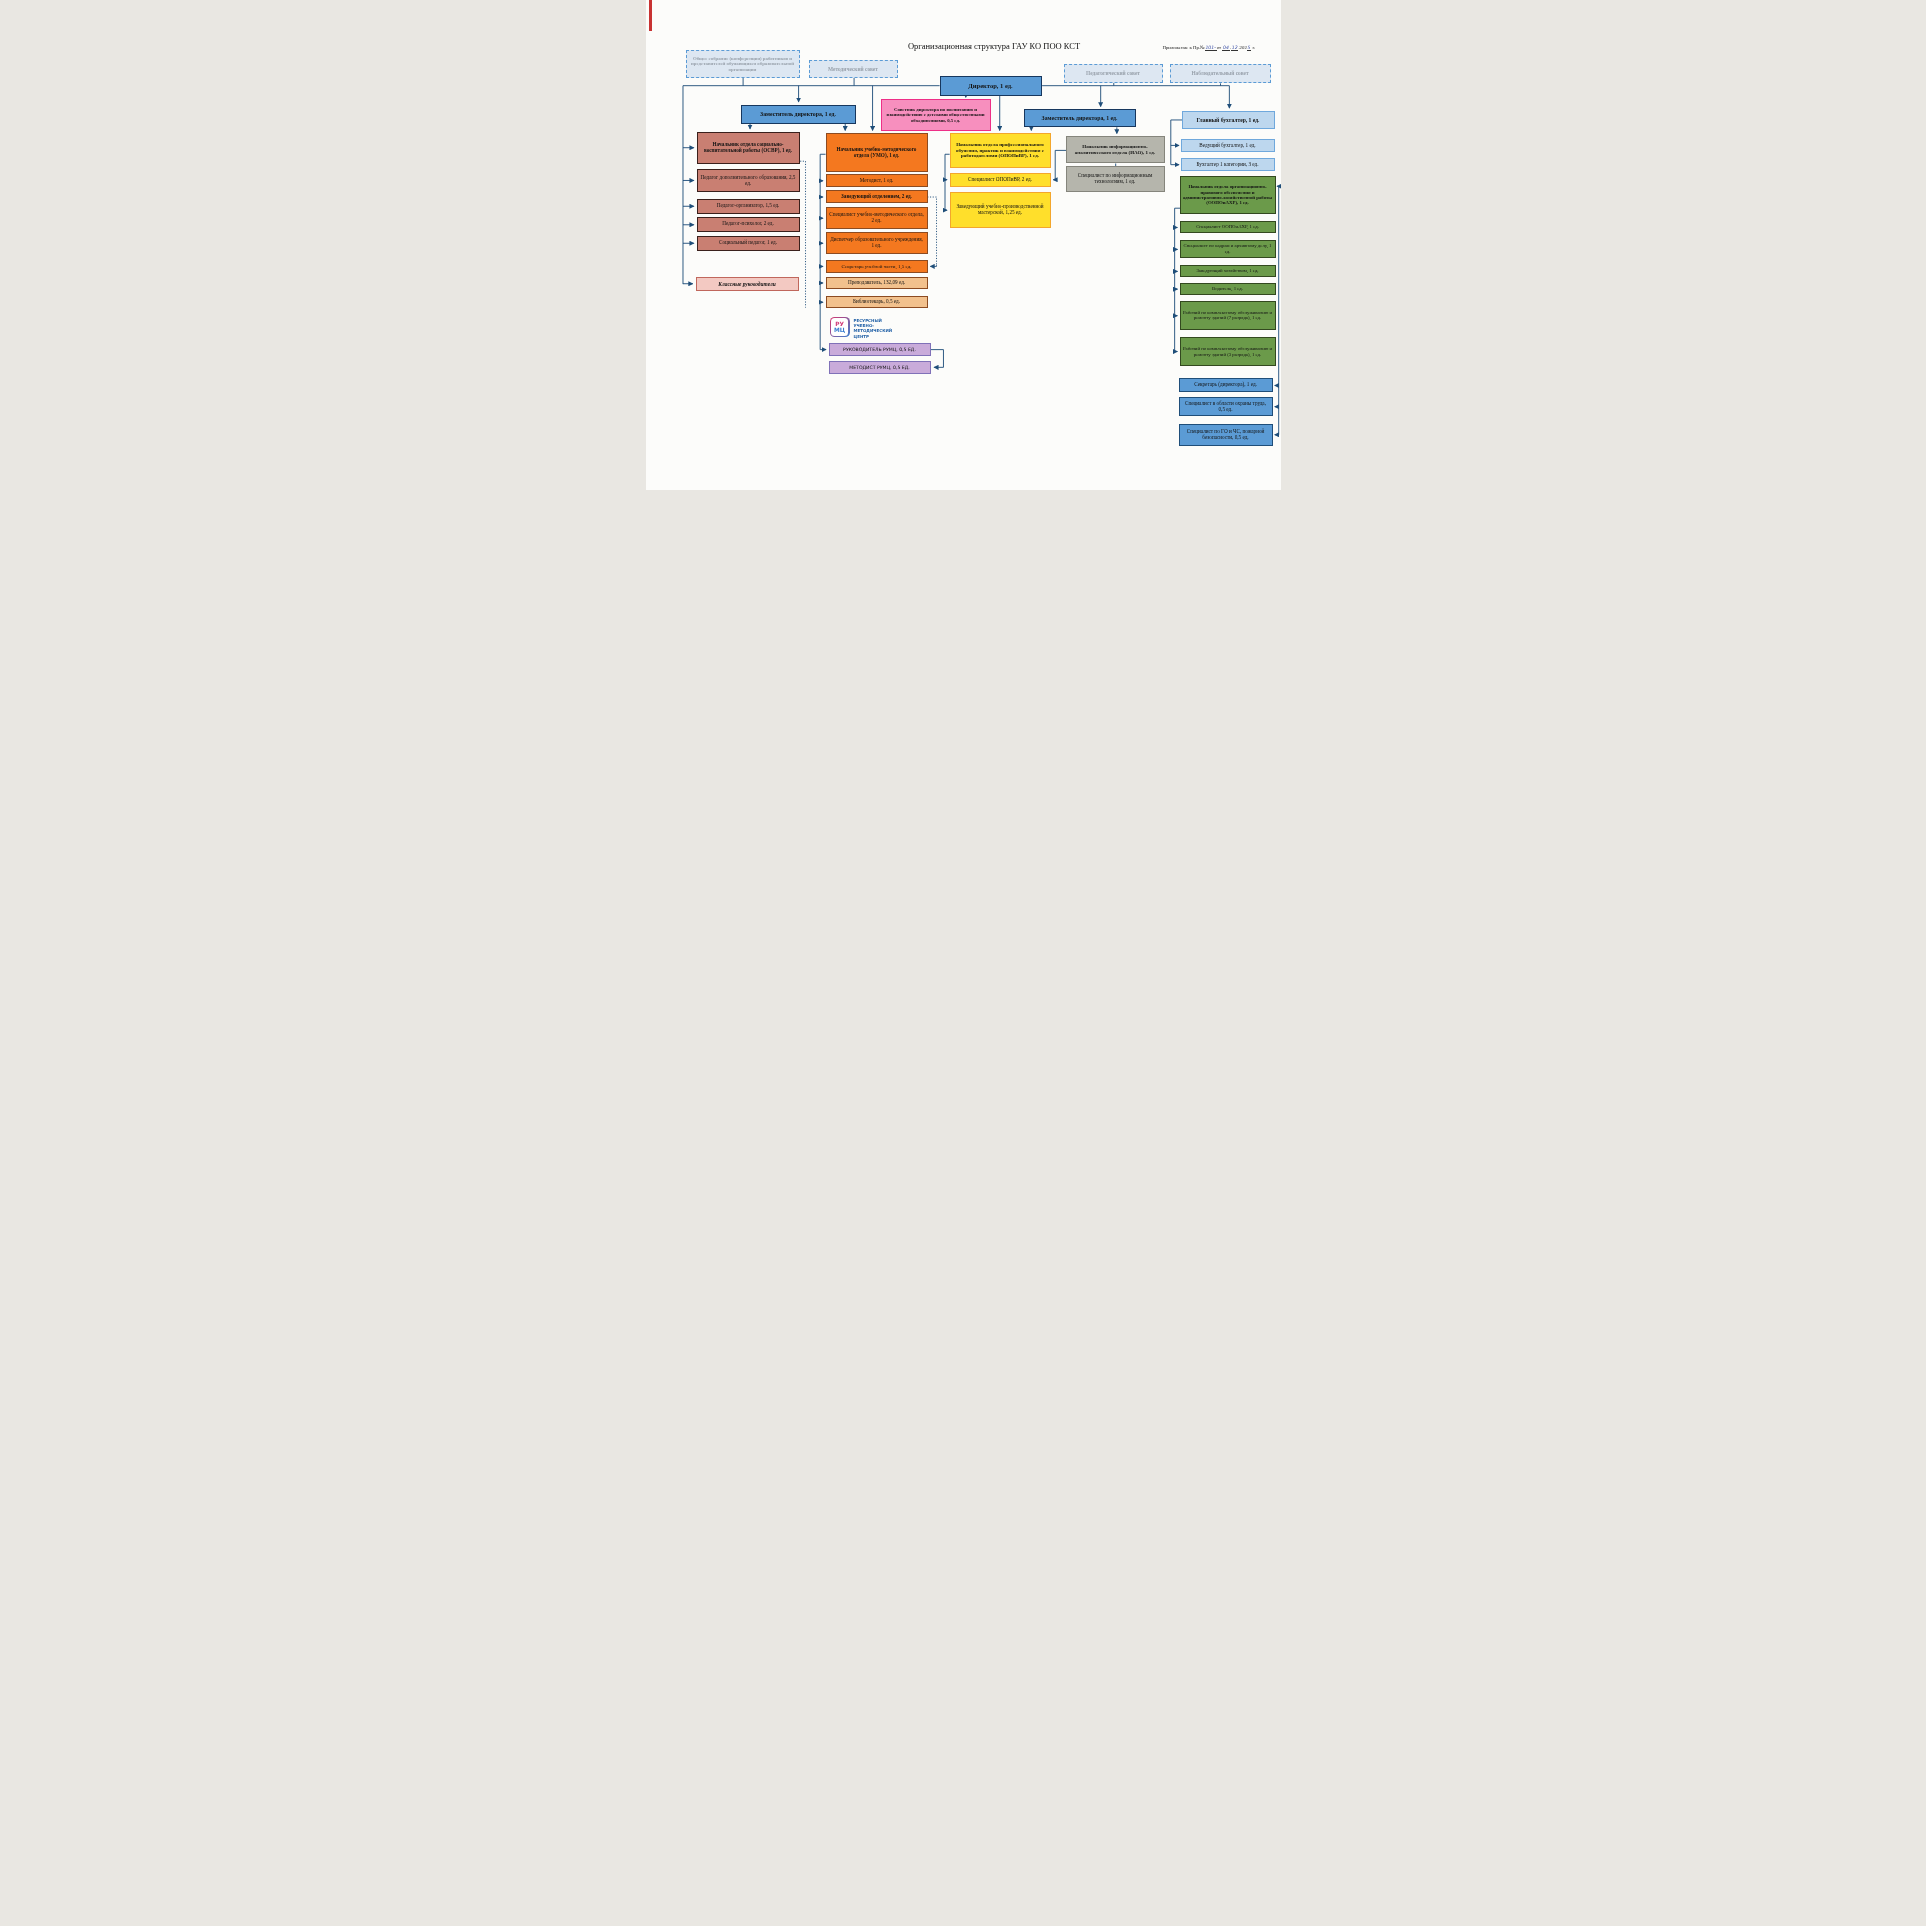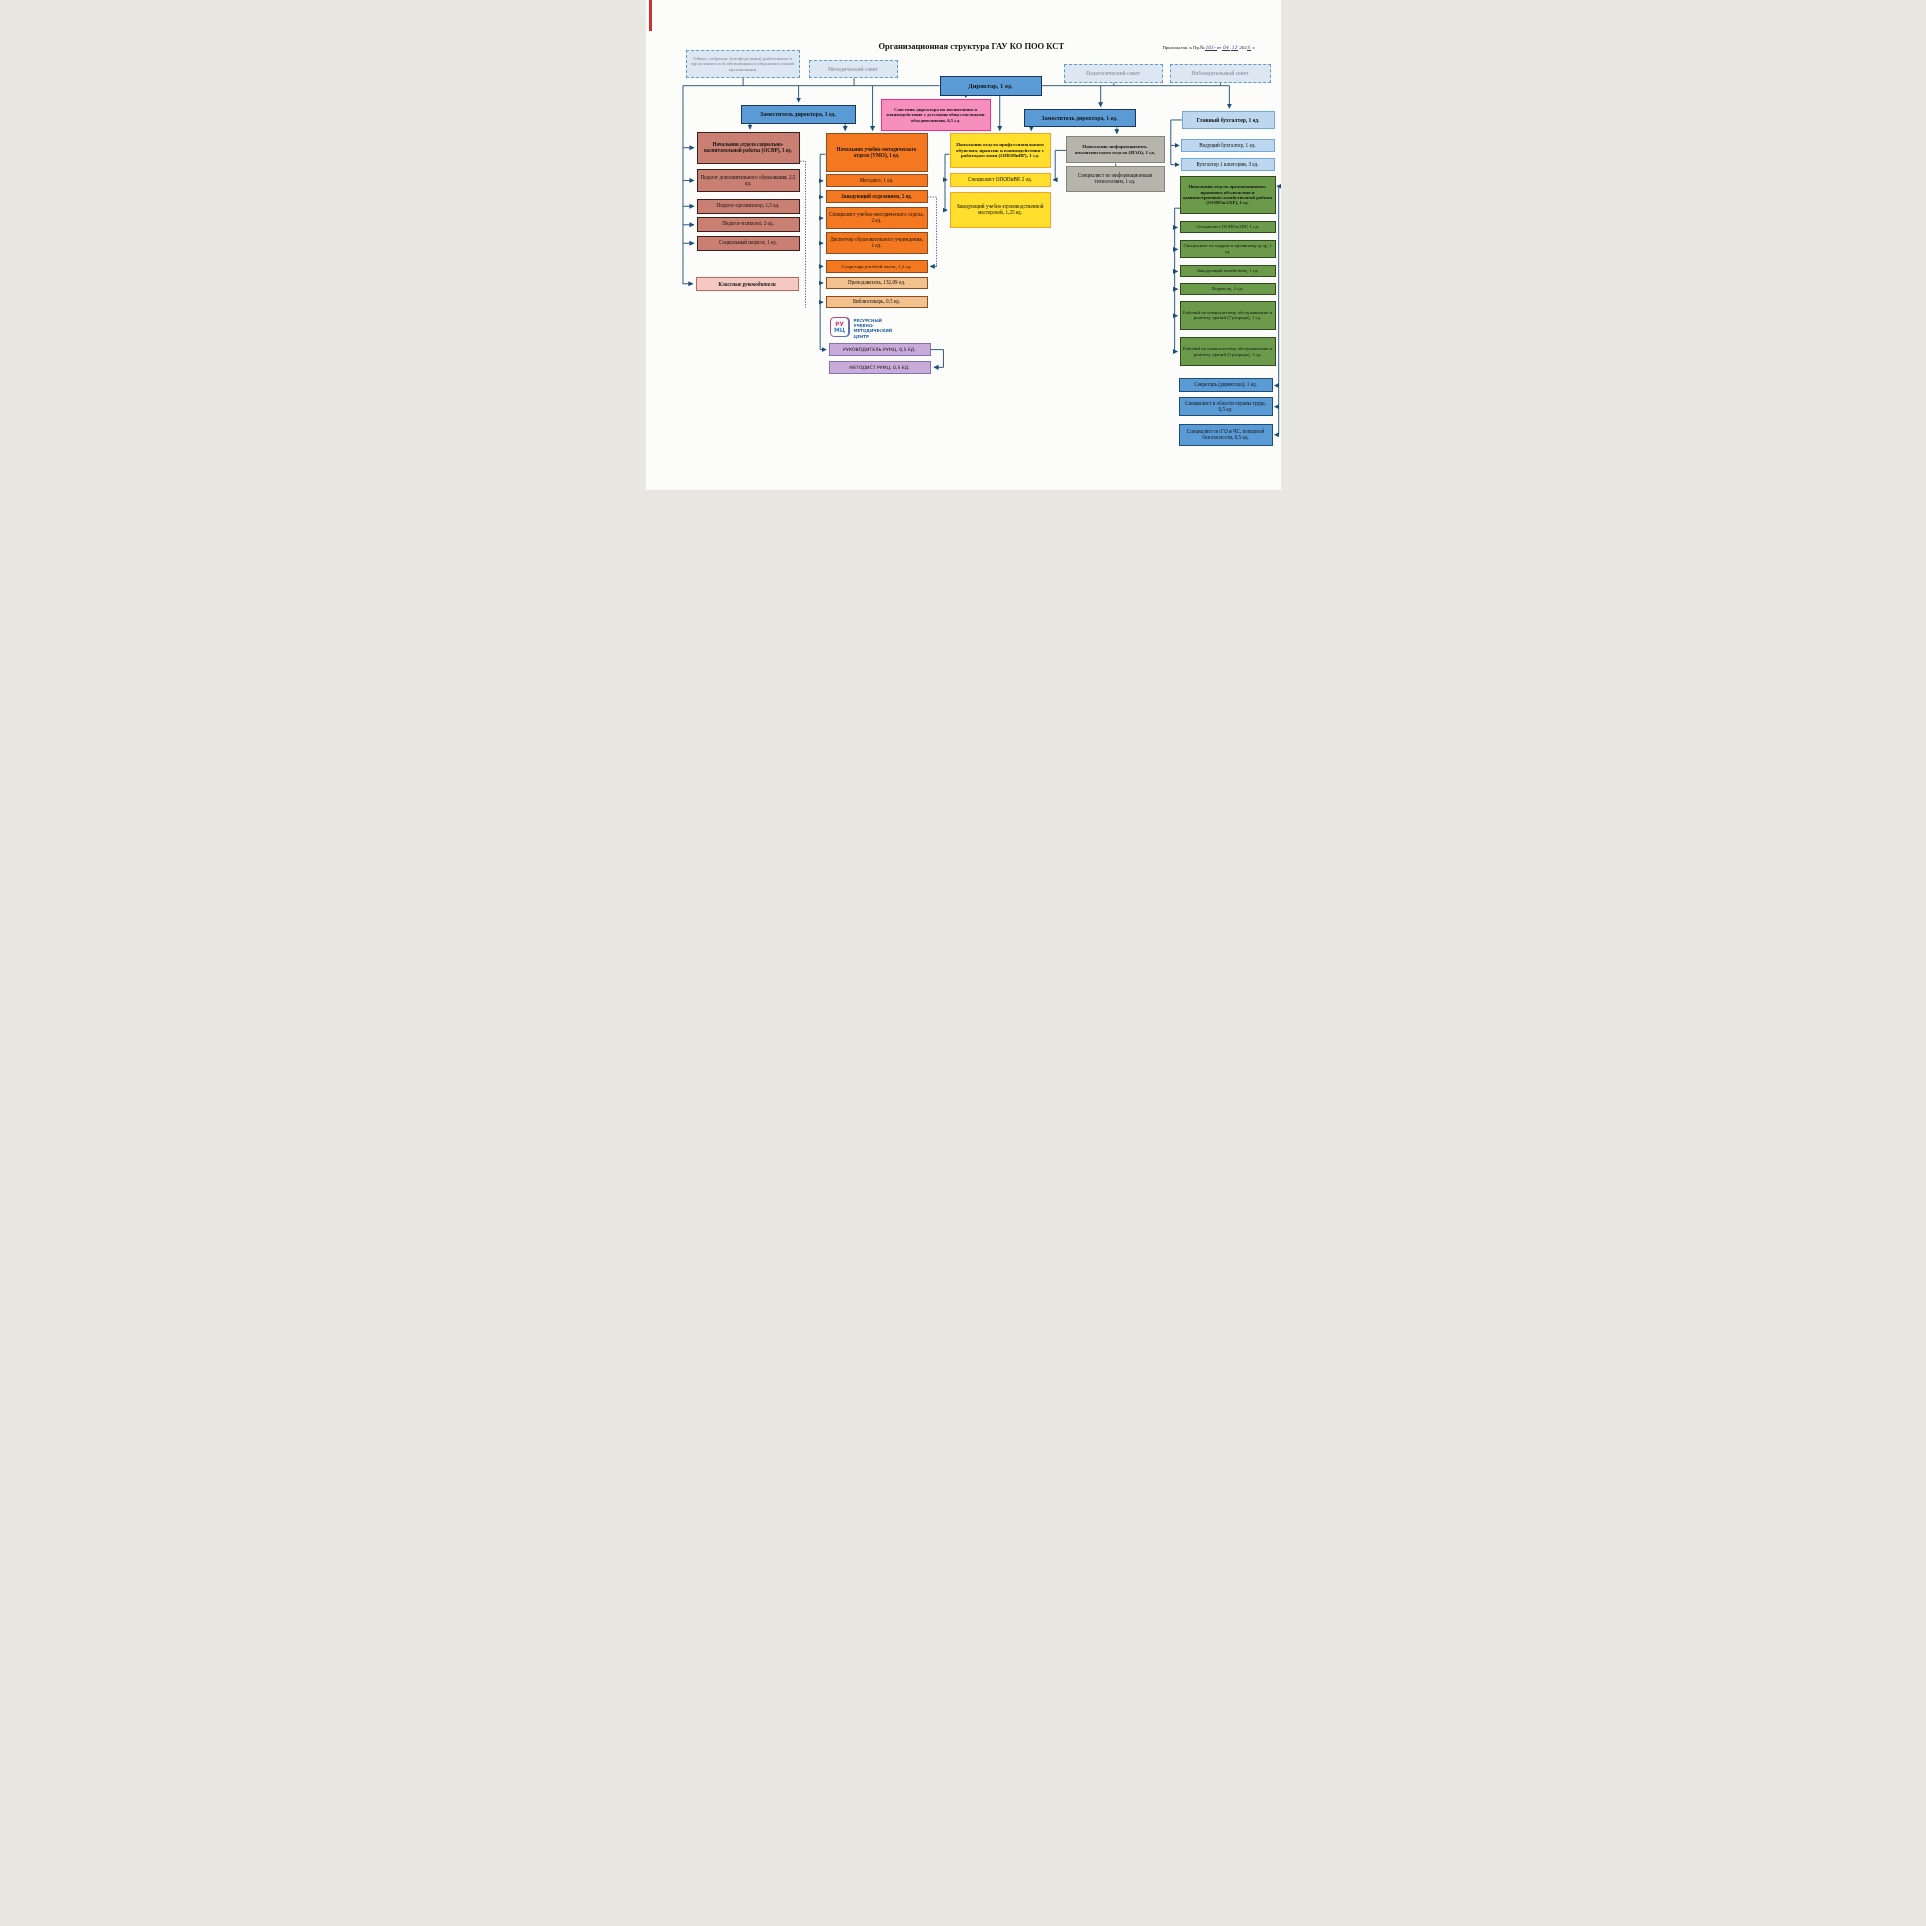--- a/index.html
+++ b/index.html
@@ -16,21 +16,21 @@
   .red{background:#c97f72;border:1.2px solid #3a201c;}
   .pinklight{background:#f3c9c2;border:0.8px solid #c0675c;font-style:italic;font-weight:bold;font-size:5.4px;}
   .orange{background:#f4781f;border:1.2px solid #8c4b21;}
   .tan{background:#f2c18d;border:1.2px solid #8c4b21;}
   .yellow{background:#ffdf2b;border:1.2px solid #f3a62c;}
   .gray{background:#b5b5ac;border:1.2px solid #85857c;}
   .lblue{background:#bdd7ee;border:1.2px solid #6fa8dc;}
   .mblue{background:#5b9bd5;border:1.2px solid #1f4e79;}
   .green{background:#6b9a4a;border:1.2px solid #33491f;font-size:5px;}
   .purple{background:#c9abda;border:1.5px solid #8071b8;font-family:"DejaVu Sans",sans-serif;font-size:4.6px;}
-  .title{position:absolute;z-index:1;font-weight:bold;font-size:8.5px;text-align:left;color:#121212;}
+  .title{position:absolute;z-index:1;font-weight:normal;font-size:8.5px;text-align:center;color:#121212;}
   .annot{position:absolute;z-index:1;font-size:4.8px;color:#1a1a1a;white-space:nowrap;}
   .hw{color:#3b4fa5;font-family:"DejaVu Sans",sans-serif;font-style:italic;font-size:4.6px;
       border-bottom:0.6px solid #333;padding:0 0.8px;}
   .scanstrip{position:absolute;z-index:2;background:#c83232;}
   .logo-badge{position:absolute;z-index:1;width:20px;height:20px;border-radius:4.6px;
       background:linear-gradient(135deg,#d6336c,#3b82d0);display:flex;align-items:center;justify-content:center;}
   .logo-inner{width:17.7px;height:17.7px;border-radius:3.5px;background:#fff;display:flex;flex-direction:column;
       align-items:center;justify-content:center;font-family:"DejaVu Sans",sans-serif;font-weight:bold;
       font-size:5.8px;line-height:1.05;}
   .logo-inner .ru{color:#cf3a78;} .logo-inner .mc{color:#3b7fd0;}

